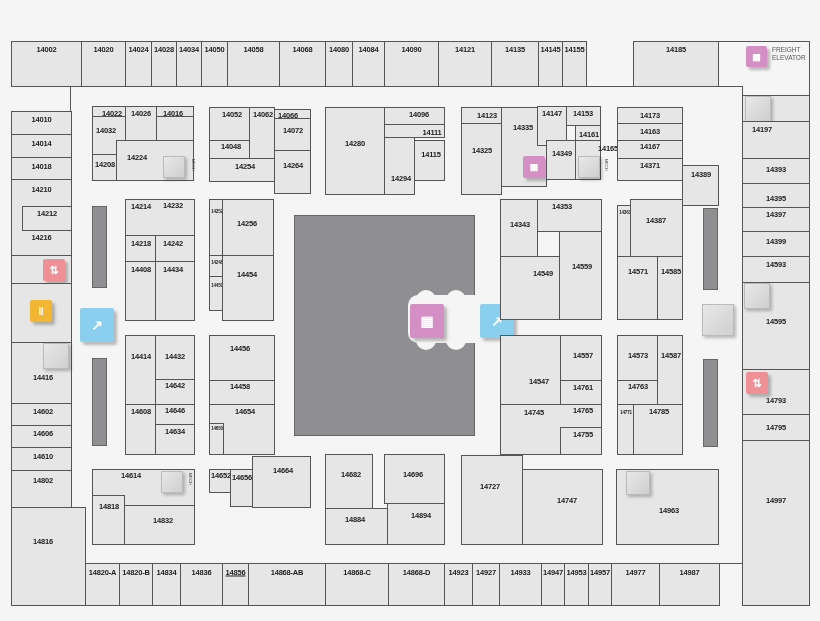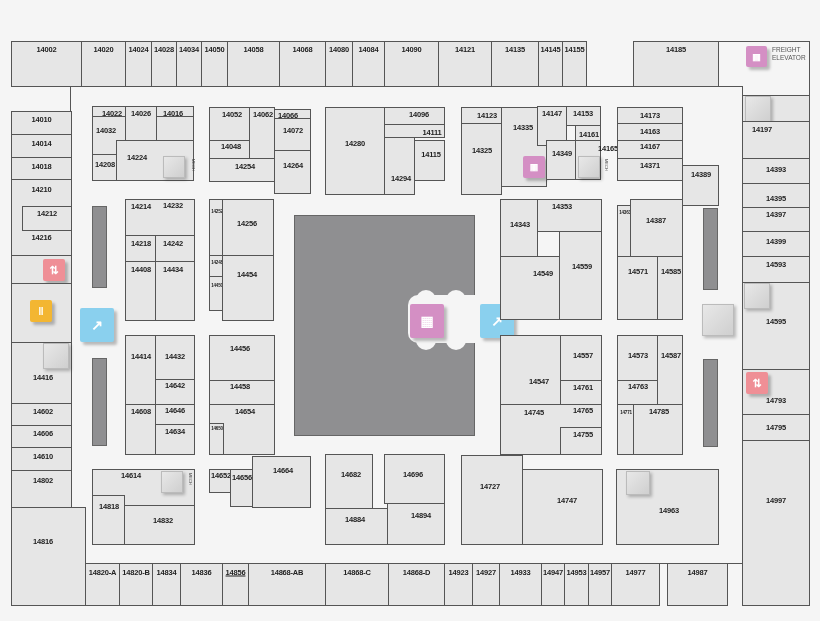--- a/index.html
+++ b/index.html
@@ -158,21 +158,21 @@
     </div>
   <div class="unit" style="left:564px;top:563px;width:25px;height:43px;">
       <span class="lbl" style="left:50%;top:8px;">14953</span>
     </div>
   <div class="unit" style="left:588px;top:563px;width:24px;height:43px;">
       <span class="lbl" style="left:50%;top:8px;">14957</span>
     </div>
   <div class="unit" style="left:611px;top:563px;width:49px;height:43px;">
       <span class="lbl" style="left:50%;top:8px;">14977</span>
     </div>
-  <div class="unit" style="left:659px;top:563px;width:61px;height:43px;margin-left:8px;">
+  <div class="unit" style="left:659px;top:563px;width:61px;height:43px;">
       <span class="lbl" style="left:50%;top:8px;">14987</span>
     </div>
 
   <div class="unit" style="left:742px;top:95px;width:68px;height:27px;"></div>
   <div class="stairs" style="left:745px;top:96px;"></div>
   <div class="unit" style="left:742px;top:121px;width:68px;height:38px;">
       <span class="lbl" style="left:19px;top:7px;">14197</span>
     </div>
   <div class="unit" style="left:742px;top:158px;width:68px;height:26px;">
       <span class="lbl" style="left:50%;top:10px;">14393</span>

